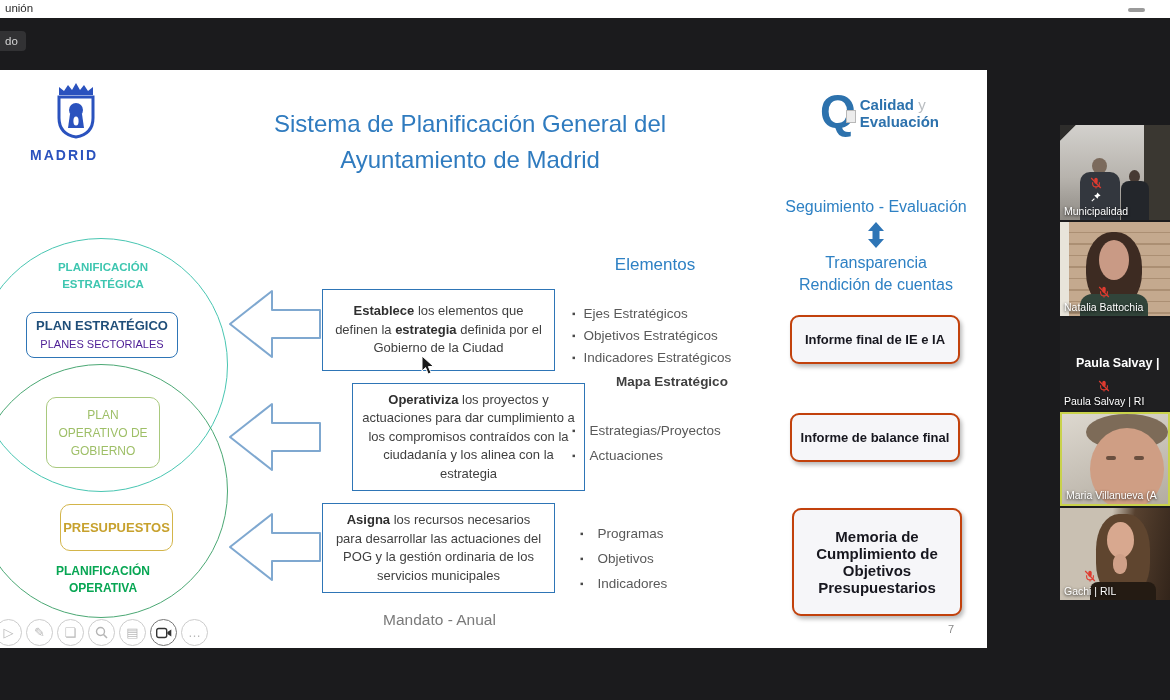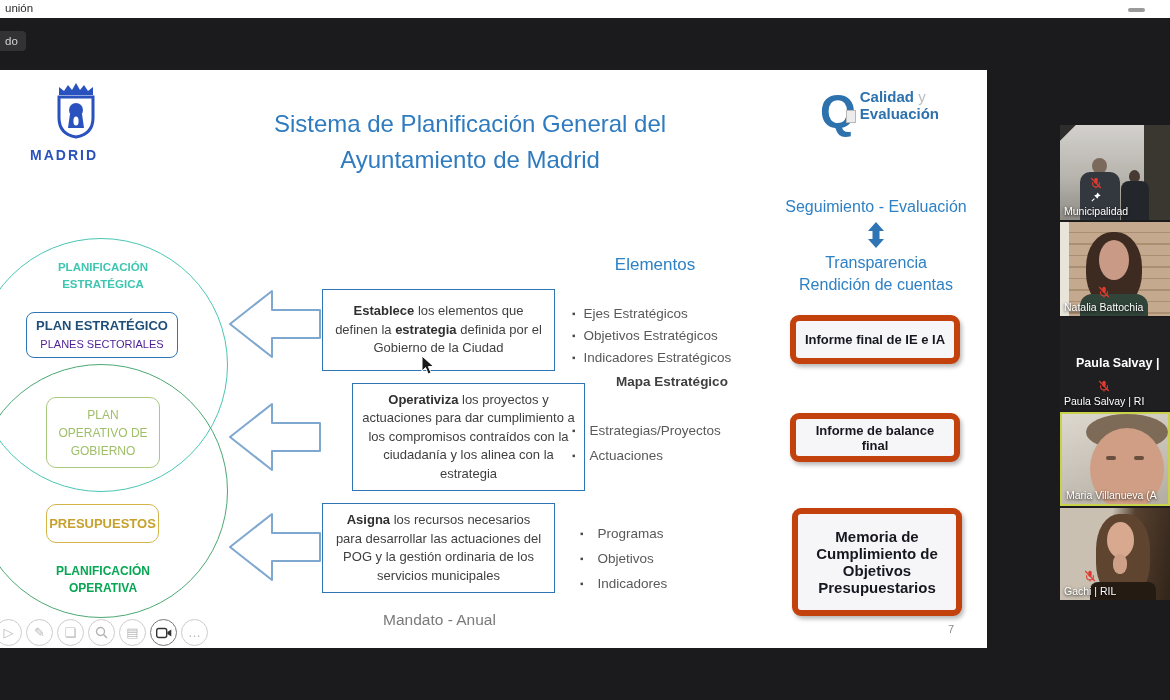--- a/index.html
+++ b/index.html
@@ -16,60 +16,60 @@
   .slide { position:absolute; left:0; top:70px; width:987px; height:578px; background:#ffffff; overflow:hidden; }
 
   .mad-logo { position:absolute; left:20px; top:12px; width:78px; text-align:right; }
   .mad-logo .word { margin-top:3px; font-size:14px; font-weight:bold; letter-spacing:2px; color:#2a52be; }
 
   .slide-title { position:absolute; left:200px; top:36px; width:540px; text-align:center; font-size:24px; line-height:36px; color:#2f7bbf; }
 
   .calidad { position:absolute; left:820px; top:18px; display:flex; align-items:flex-start; }
   .calidad .q { font-size:46px; line-height:46px; font-weight:bold; color:#2d72ad; }
   .calidad .doc { width:10px; height:13px; background:#ececec; border:1px solid #b8b8b8; margin:22px 4px 0 -10px; }
-  .calidad .words { margin-top:0; font-size:15px; line-height:17px; font-weight:bold; color:#2d72ad; }
+  .calidad .words { margin-top:8px; font-size:15px; line-height:17px; font-weight:bold; color:#2d72ad; }
   .calidad .conj { color:#b9bdc1; font-weight:normal; }
 
   .flow { position:absolute; left:778px; top:128px; width:196px; text-align:center; color:#2e81c4; font-size:16px; }
   .flow .dbl-arrow { margin:6px auto 4px auto; display:block; }
   .flow .l2 { line-height:22px; }
 
   .circle { position:absolute; border-radius:50%; }
   .circle.teal { left:-26px; top:168px; width:254px; height:254px; border:1.6px solid #49c6b2; }
   .circle.green { left:-26px; top:294px; width:254px; height:254px; border:1.6px solid #4ba874; }
 
   .lbl-estrategica { position:absolute; left:28px; top:189px; width:150px; text-align:center; font-weight:bold; font-size:11.5px; line-height:17px; color:#3ec6b0; }
   .lbl-operativa { position:absolute; left:28px; top:493px; width:150px; text-align:center; font-weight:bold; font-size:12px; line-height:17px; color:#07a653; }
 
   .pe-box { position:absolute; left:26px; top:242px; width:152px; height:46px; border:1.6px solid #2e75b6; border-radius:8px; background:#fff; text-align:center; padding-top:3px; }
   .pe-box .l1 { font-size:13px; font-weight:bold; color:#1f4e79; line-height:20px; }
   .pe-box .l2 { font-size:11px; color:#4c1d95; line-height:17px; }
 
   .pog-box { position:absolute; left:46px; top:327px; width:114px; height:71px; border:1.6px solid #a9c97e; border-radius:10px; background:#fff; display:flex; align-items:center; justify-content:center; text-align:center; font-size:12px; line-height:18px; color:#9ebf67; padding:2px 6px; }
-  .pres-box { position:absolute; left:46px; top:434px; width:113px; height:39px; border:1.6px solid #d3b54a; border-radius:10px; background:#fff; display:flex; align-items:center; justify-content:center; font-size:13px; font-weight:600; color:#c7a12d; }
+  .pres-box { position:absolute; left:60px; top:434px; width:113px; height:47px; border:1.6px solid #d3b54a; border-radius:10px; background:#fff; display:flex; align-items:center; justify-content:center; font-size:13px; font-weight:600; color:#c7a12d; }
 
   .arrow { position:absolute; left:228px; }
   .arrow.a1 { top:217px; } .arrow.a2 { top:330px; } .arrow.a3 { top:440px; }
 
   .pbox { position:absolute; left:322px; width:233px; border:1.6px solid #2e75b6; background:#fff; display:flex; align-items:center; justify-content:center; text-align:center; font-size:13px; line-height:18.5px; color:#3f3f3f; padding:4px 9px; }
   .pbox b { color:#2f2f2f; }
   .pbox.b1 { top:219px; height:82px; }
   .pbox.b2 { top:313px; height:108px;margin-left:30px; }
   .pbox.b3 { top:433px; height:90px; }
 
   .el-title { position:absolute; left:585px; top:185px; width:140px; text-align:center; font-size:17px; color:#2e81c4; }
   .bl { font-size:13.5px; color:#595959; white-space:nowrap; }
   .bl::before { content:"▪"; font-size:10px; color:#4a4a4a; margin-right:8px; position:relative; top:-1px; }
   .g2 .bl::before, .g3 .bl::before { margin-right:14px; }
   .el-g1 { position:absolute; left:572px; top:233px; line-height:21px; }
   .el-note { position:absolute; left:592px; top:297px; width:160px; text-align:center; font-size:13.5px; font-weight:bold; color:#3f3f3f;margin-top:7px; }
   .el-g2 { position:absolute; left:572px; top:349px; line-height:24px; }
   .el-g3 { position:absolute; left:580px; top:452px; line-height:24px; }
 
-  .rbox { position:absolute; left:790px; width:170px; background:#f6f6f9; border:6px solid #c2410c; border-radius:9px; box-shadow:2px 3px 4px rgba(0,0,0,0.28); display:flex; align-items:center; justify-content:center; text-align:center; font-size:13px; font-weight:600; color:#17171f; padding:2px 8px; }
+  .rbox { position:absolute; left:790px; width:170px; background:#f6f6f9; border:2px solid #c2410c; border-radius:9px; box-shadow:2px 3px 4px rgba(0,0,0,0.28); display:flex; align-items:center; justify-content:center; text-align:center; font-size:13px; font-weight:600; color:#17171f; padding:2px 8px; }
   .rbox.r1 { top:245px; height:49px; }
   .rbox.r2 { top:343px; height:49px; }
   .rbox.r3 { top:438px; height:108px; left:792px; font-size:15px; line-height:17px; }
 
   .mandato { position:absolute; left:383px; top:541px; font-size:15.5px; color:#7a7a7a; }
   .pageno { position:absolute; left:948px; top:553px; font-size:11px; color:#8a8a8a; }
 
   .toolbar { position:absolute; left:-5px; top:549px; display:flex; gap:4px; }
   .tbtn { width:27px; height:27px; border-radius:50%; border:1px solid #cccccc; background:rgba(255,255,255,0.92); color:#b8b8b8; font-size:13px; display:flex; align-items:center; justify-content:center; cursor:pointer; }
   .tbtn.cam { border-color:#777; }

